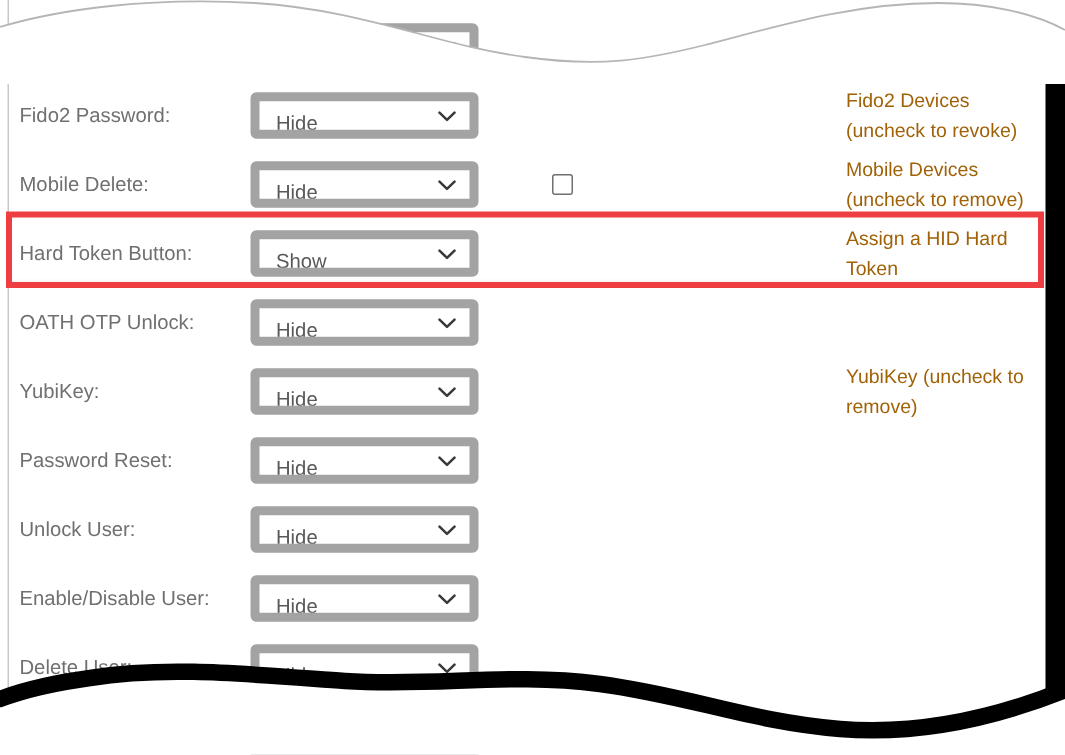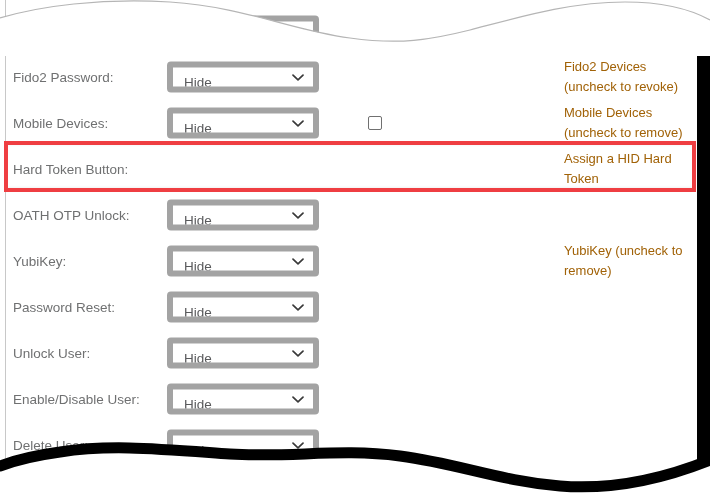--- a/index.html
+++ b/index.html
@@ -193,31 +193,36 @@
         <div class="row" style="top: 54px;">
           <div class="row-label">Fido2 Password:</div>
           <div class="row-select"><span>Hide</span><span class="chev">
               <svg width="12" height="8" viewBox="0 0 12 8">
                 <path d="M1 1.6 L6 6.4 L11 1.6" fill="none" stroke="#3a3a3a" stroke-width="1.7" stroke-linecap="round" stroke-linejoin="round"></path>
               </svg>
             </span></div>
           <div class="row-desc">Fido2 Devices (uncheck to revoke)</div>
         </div>
         <div class="row" style="top: 100px;">
-          <div class="row-label">Mobile Devices:</div>
+          <div class="row-label">Mobile Delete:</div>
           <div class="row-select"><span>Hide</span><span class="chev">
               <svg width="12" height="8" viewBox="0 0 12 8">
                 <path d="M1 1.6 L6 6.4 L11 1.6" fill="none" stroke="#3a3a3a" stroke-width="1.7" stroke-linecap="round" stroke-linejoin="round"></path>
               </svg>
             </span></div>
           <div class="row-checkbox"></div>
           <div class="row-desc">Mobile Devices (uncheck to remove)</div>
         </div>
         <div class="row" style="top: 146px;">
           <div class="row-label">Hard Token Button:</div>
+          <div class="row-select"><span>Show</span><span class="chev">
+              <svg width="12" height="8" viewBox="0 0 12 8">
+                <path d="M1 1.6 L6 6.4 L11 1.6" fill="none" stroke="#3a3a3a" stroke-width="1.7" stroke-linecap="round" stroke-linejoin="round"></path>
+              </svg>
+            </span></div>
           <div class="row-desc">Assign a HID Hard Token</div>
         </div>
         <div class="row" style="top: 192px;">
           <div class="row-label">OATH OTP Unlock:</div>
           <div class="row-select"><span>Hide</span><span class="chev">
               <svg width="12" height="8" viewBox="0 0 12 8">
                 <path d="M1 1.6 L6 6.4 L11 1.6" fill="none" stroke="#3a3a3a" stroke-width="1.7" stroke-linecap="round" stroke-linejoin="round"></path>
               </svg>
             </span></div>
         </div>

